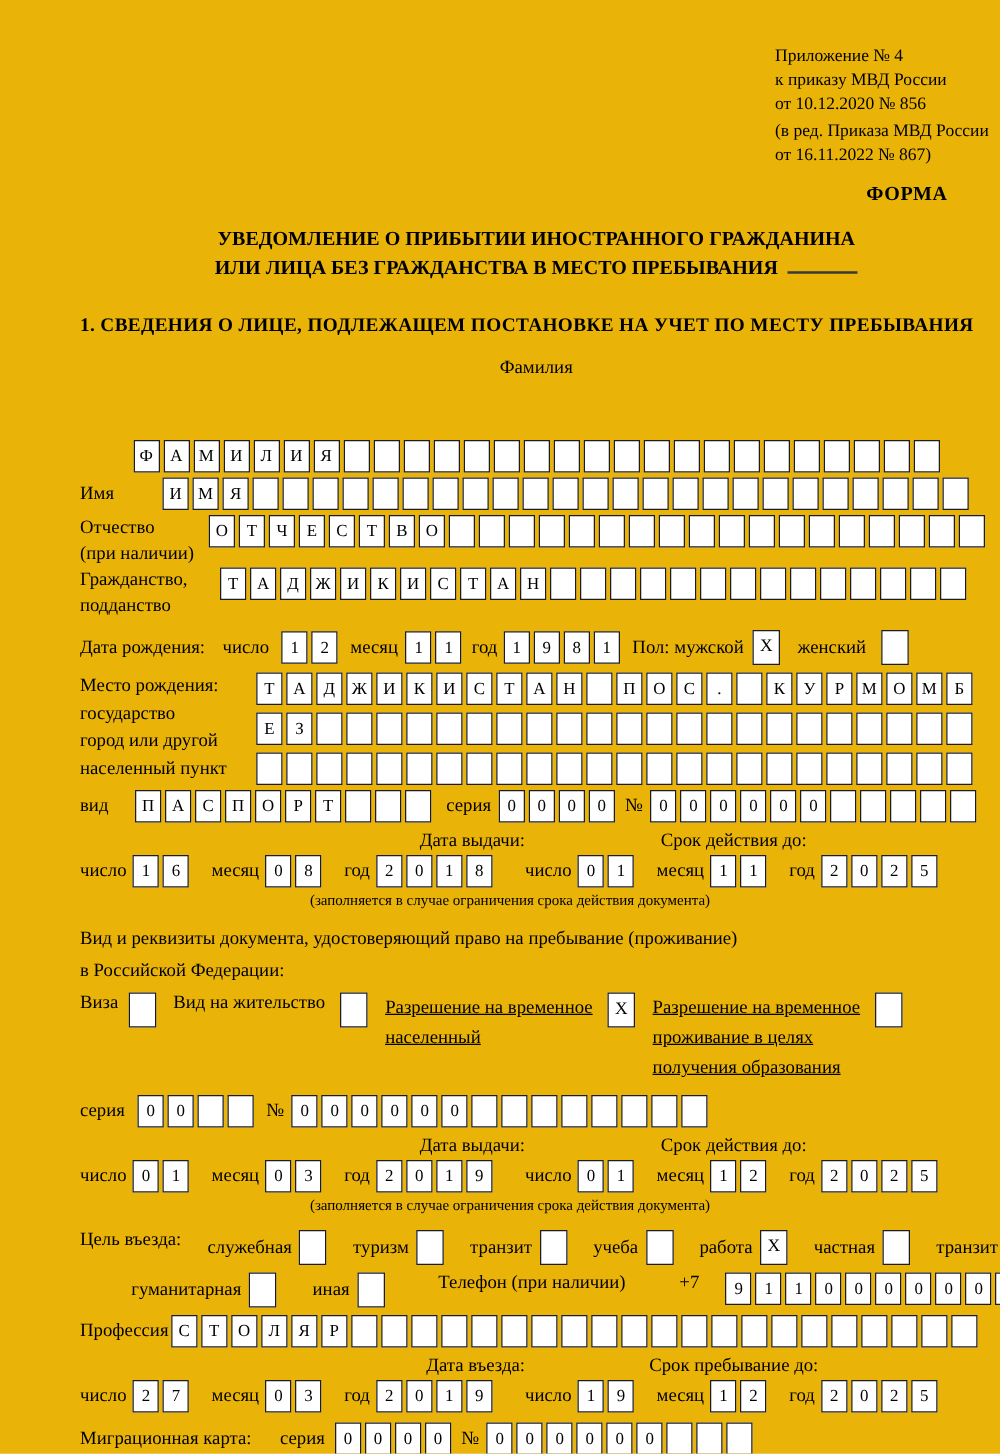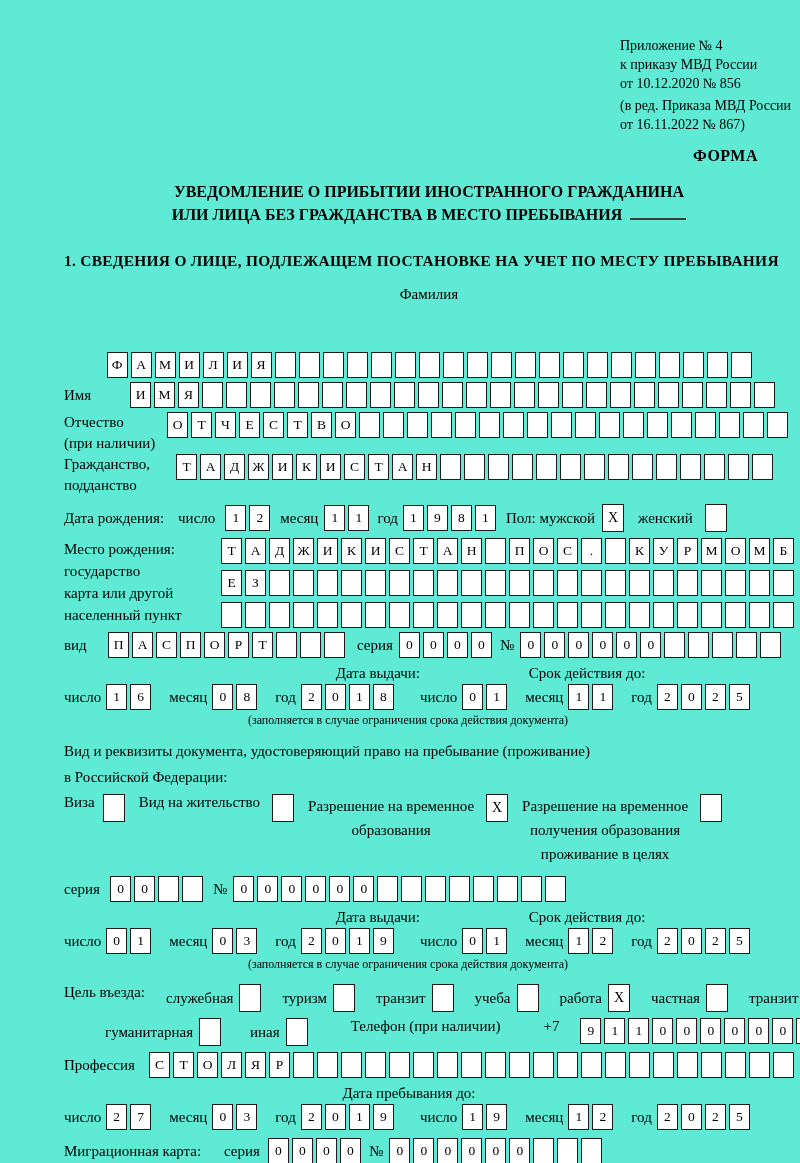--- a/index.html
+++ b/index.html
@@ -1,18 +1,18 @@
 <!DOCTYPE html>
 <html><head>
 <meta charset="utf-8">
 <style>
   * { margin:0; padding:0; box-sizing:border-box; }
   html,body { background:#e8e8e8; }
   .page {
-    width:800px; height:1163px; background:#5eead4; color:#000;
+    width:800px; height:1163px; background:#eab308; color:#000;
     font-family:"Liberation Serif","DejaVu Serif",serif;
     padding:36px 6px 0 64px; overflow:hidden; position:relative;
     margin:0 auto;
   }
   .inner { width:730px; }
 
   
   .annex { margin-left:556px; font-size:14px; line-height:19px; }
   .annex-note { margin-top:3px; }
 
@@ -41,41 +41,41 @@
   .row-top { display:flex; align-items:flex-start; }
   .lines { line-height:21px; font-size:15px; }
 
   .w66 { flex:0 0 66px; }
   .w103 { flex:0 0 103px; }
   .w112 { flex:0 0 112px; }
   .w141 { flex:0 0 141px; }
   .w101 { flex:0 0 101px; }
 
   .mt16 { margin-top:16px;flex-direction:column; } .mt10 { margin-top:10px; } .mt8 { margin-top:8px; }
-  .mt6 { margin-top:6px;justify-content:space-between; } .mt4 { margin-top:4px; }
+  .mt6 { margin-top:6px; } .mt4 { margin-top:4px; }
 
   .stack > * + * { margin-top:6px; }
 
   .doc-header { text-align:center; font-weight:bold; font-size:15px; margin-top:8px; }
 
   .subheads { display:flex; font-size:15px; margin-top:7px; }
   .sh-left { width:356px; text-align:right; }
   .sh-right { flex:1; text-align:center; padding-right:40px; }
 
   .dates { display:flex; align-items:center; margin-top:2px; }
   .d-left { width:356px; display:flex; align-items:center; gap:5px; }
   .d-right { display:flex; align-items:center; gap:5px; }
   .dgap { width:8px; }
 
   .note-right { font-size:12px; text-align:center; margin-top:3px; margin-right:42px; }
   .intro { margin-top:10px; font-size:15px; line-height:26px; }
 
   .options { display:flex; align-items:flex-start; margin-top:4px; gap:14px; }
   .opt { display:flex; align-items:flex-start; gap:12px; }
-  .opt-lines { text-align:center; font-size:15px; line-height:24px; }
+  .opt-lines { font-size:15px; line-height:24px;text-decoration:underline; }
 
   .purpose-row { display:flex; gap:21px; margin-top:12px; }
   .p-item { display:flex; align-items:center; gap:6px; }
 
   .reps { display:flex; align-items:flex-start; margin-top:8px; }
 </style>
 </head>
 <body>
 
 <div class="page">
@@ -259,21 +259,21 @@
     <span class="lbl" style="margin:0 7px 0 10px">Пол: мужской</span>
     <span class="cb">X</span>
     <span class="lbl" style="margin:0 12px 0 14px">женский</span>
     <span class="cb"></span>
   </div>
 
   <div class="row-top mt6">
     <div class="lines w141" style="line-height:22px">
       <div>Место рождения:</div>
       <div>государство</div>
-      <div>карта или другой</div>
+      <div>город или другой</div>
       <div>населенный пункт</div>
     </div>
     <div class="stack">
       <span class="cells">
             <span class="cell">Т</span>
             <span class="cell">А</span>
             <span class="cell">Д</span>
             <span class="cell">Ж</span>
             <span class="cell">И</span>
             <span class="cell">К</span>
@@ -449,29 +449,29 @@
       <span class="lbl">Виза</span>
       <span class="cb" style="margin-left:-4px"></span>
     </div>
     <div class="opt">
       <span class="lbl">Вид на жительство</span>
       <span class="cb"></span>
     </div>
     <div class="opt">
       <div class="opt-lines">
         <div>Разрешение на временное</div>
-        <div>образования</div>
+        <div>населенный</div>
       </div>
       <span class="cb">X</span>
     </div>
     <div class="opt">
       <div class="opt-lines">
         <div>Разрешение на временное</div>
+        <div>проживание в целях</div>
         <div>получения образования</div>
-        <div>проживание в целях</div>
       </div>
       <span class="cb"></span>
     </div>
   </div>
 
   <div class="row mt10">
     <span class="lbl" style="flex:0 0 46px">серия</span>
     <span class="cells">
           <span class="cell">0</span>
           <span class="cell">0</span>
@@ -631,21 +631,22 @@
           <span class="cell"></span>
           <span class="cell"></span>
           <span class="cell"></span>
           <span class="cell"></span>
           <span class="cell"></span>
           <span class="cell"></span>
         </span>
   </div>
 
   <div class="subheads">
-    <div class="sh-right">Дата пребывания до:</div>
+    <div class="sh-left">Дата въезда:</div>
+    <div class="sh-right">Срок пребывание до:</div>
   </div>
   <div class="dates">
     <div class="d-left">
       <span class="lbl">число</span>
       <span class="cells">
             <span class="cell">2</span>
             <span class="cell">7</span>
           </span>
           <span class="dgap"></span>
       <span class="lbl">месяц</span>

